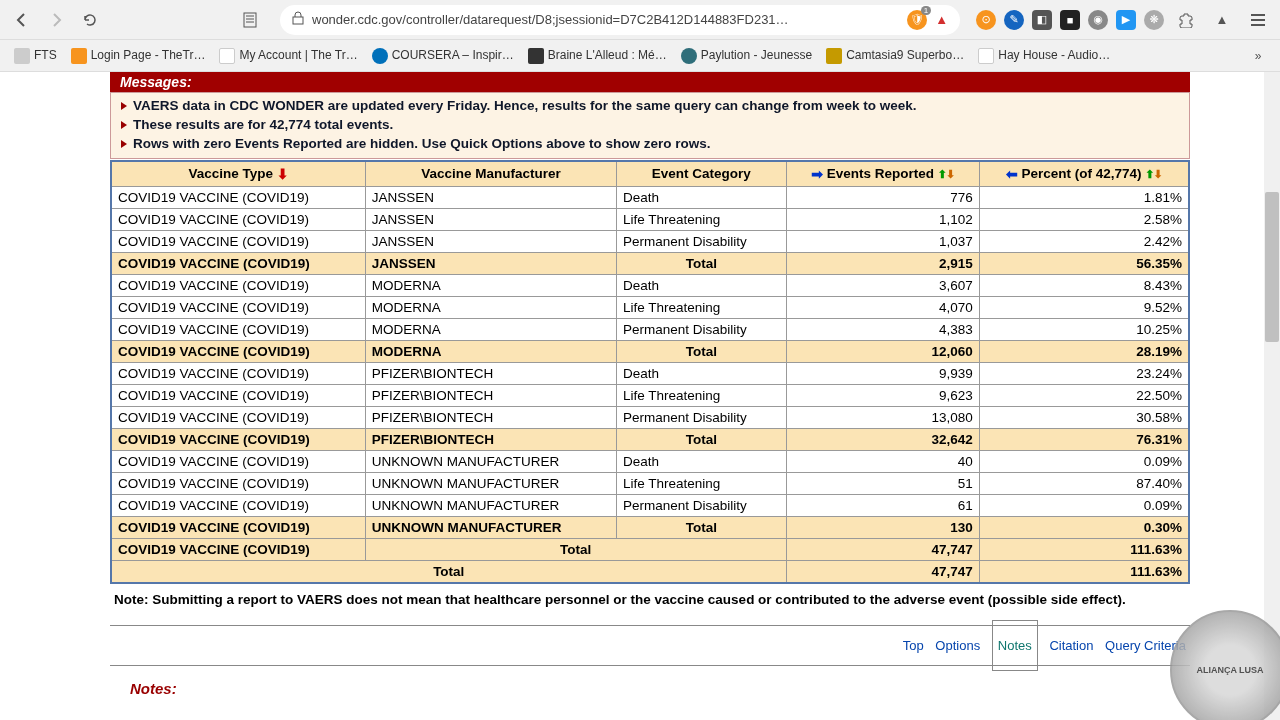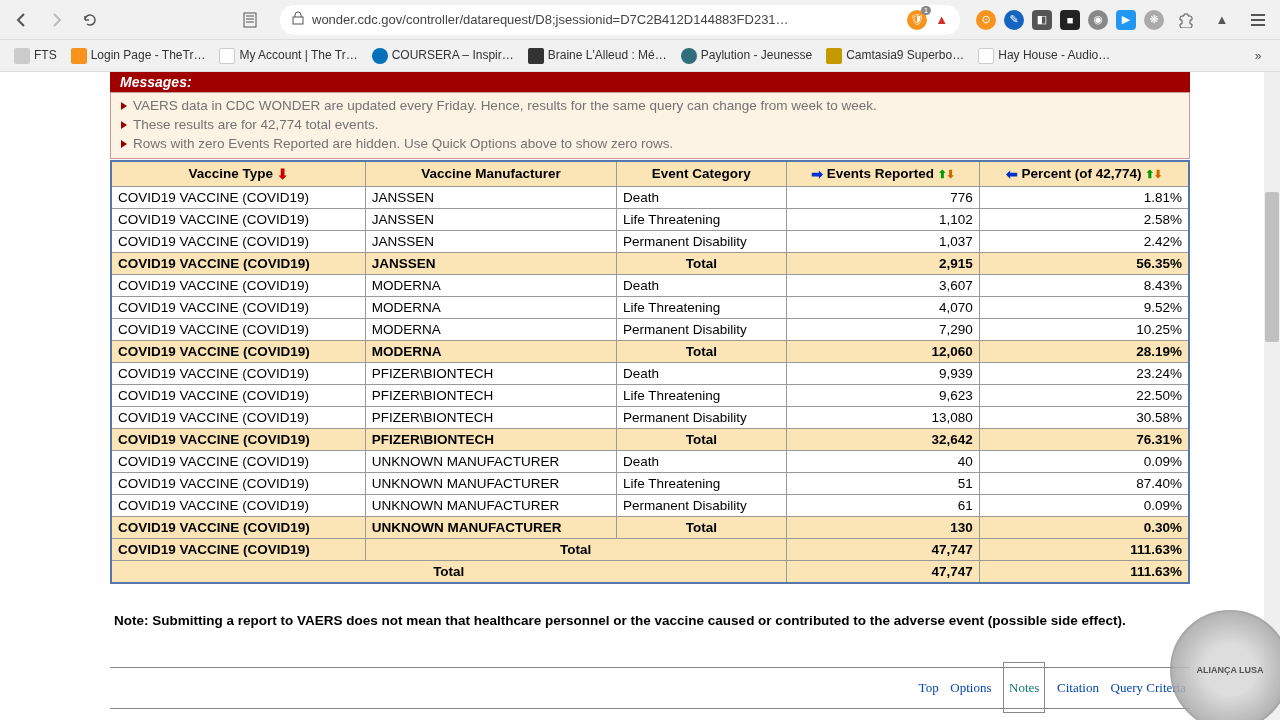--- a/index.html
+++ b/index.html
@@ -24,43 +24,43 @@
   .bm-icon.teal { background: #2f6e7a; }
   .bm-icon.gold { background: #c59a00; }
   
   
   .page { height: calc(100% - 72px); overflow-y: auto; background: #fff; padding: 0 90px 0 110px; position: relative; }
   .scrollbar-track { position: absolute; right: 0; top: 72px; width: 16px; height: calc(100% - 72px); background: #f0f0f0; }
   .scrollbar-thumb { position: absolute; right: 1px; width: 14px; background: #c0c0c0; border-radius: 2px; }
   
   .messages-bar { background: #a00000; color: #fff; font-weight: bold; font-style: italic; padding: 2px 10px; font-size: 14px; }
   .messages-box { background: #fdf3e4; border: 1px solid #c99; padding: 4px 0; }
-  .msg-line { display: flex; align-items: center; gap: 6px; padding: 0 10px; color: #737373; font-weight: normal; font-size: 13.5px; line-height: 1.4; }
+  .msg-line { display: flex; align-items: center; gap: 6px; padding: 0 10px; color: #0f172a; font-weight: bold; font-size: 13.5px; line-height: 1.4; }
   .msg-arrow { width: 0; height: 0; border-left: 6px solid #990000; border-top: 4px solid transparent; border-bottom: 4px solid transparent; }
   
   table.data { width: 100%; border-collapse: collapse; border: 2px solid #5577aa; margin-top: 1px; }
   table.data th { background: #fbe4b5; border: 1px solid #999; padding: 4px 6px; font-weight: bold; font-size: 13.5px; color: #000; text-align: center; margin-left: 21px; }
   table.data td { border: 1px solid #999; padding: 3px 6px; font-size: 13.5px; }
   table.data td.num { text-align: right; }
   tr.total-row td { background: #fbe4b5; font-weight: bold; }
   td.total-label { text-align: center; font-weight: bold; }
   
   .sort-icon { display: inline-block; vertical-align: middle; }
   .arrow-red-down { color: #cc0000; font-size: 14px; }
   .arrow-blue { color: #0033cc; font-size: 14px; }
   .sort-arrows { font-size: 11px; letter-spacing: -1px; }
   .sort-arrows .up { color: #009900; }
   .sort-arrows .down { color: #cc6600; }
   
-  .note-text { padding: 28px 4px; font-weight: bold; font-size: 13.5px; line-height: 1.4; }
+  .note-text { padding: 7px 4px; font-weight: bold; font-size: 13.5px; line-height: 1.4; }
   
   hr.sep { border: none; border-top: 1px solid #888; margin: 8px 0; }
   
   .bottom-links { text-align: right; font-size: 13px; padding: 4px 0; }
-  .bottom-links a { color: #0645ad; margin: 9px 4px; cursor: pointer; font-family: Liberation Serif, serif; }
+  .bottom-links a { color: #0645ad; margin: 9px 4px; cursor: pointer; }
   .bottom-links a.boxed { border: 1px solid #888; padding: 17px 5px; text-decoration: none; color: #0f766e; }
   
   .notes-hdr { color: #990000; font-weight: bold; font-style: italic; font-size: 15px; padding: 6px 20px 0; }
   
   .watermark { position: absolute; right: -10px; bottom: -10px; width: 120px; height: 120px; border-radius: 50%; background: radial-gradient(circle, #d8d8d8 30%, #a8a8a8 70%); display: flex; align-items: center; justify-content: center; font-size: 9px; font-weight: bold; color: #333; text-align: center; opacity: 0.85; border: 2px solid #999; }
 </style>
 </head>
 <body>
 
 <div class="browser-toolbar">
@@ -225,21 +225,21 @@
           <td>COVID19 VACCINE (COVID19)</td>
           <td>MODERNA</td>
           <td>Life Threatening</td>
           <td class="num">4,070</td>
           <td class="num">9.52%</td>
         </tr>
         <tr>
           <td>COVID19 VACCINE (COVID19)</td>
           <td>MODERNA</td>
           <td>Permanent Disability</td>
-          <td class="num">7,290</td>
+          <td class="num">4,383</td>
           <td class="num">10.25%</td>
         </tr>
         <tr class="total-row">
           <td>COVID19 VACCINE (COVID19)</td>
           <td>MODERNA</td>
           <td class="total-label">Total</td>
           <td class="num">12,060</td>
           <td class="num">28.19%</td>
         </tr>
         <tr>

